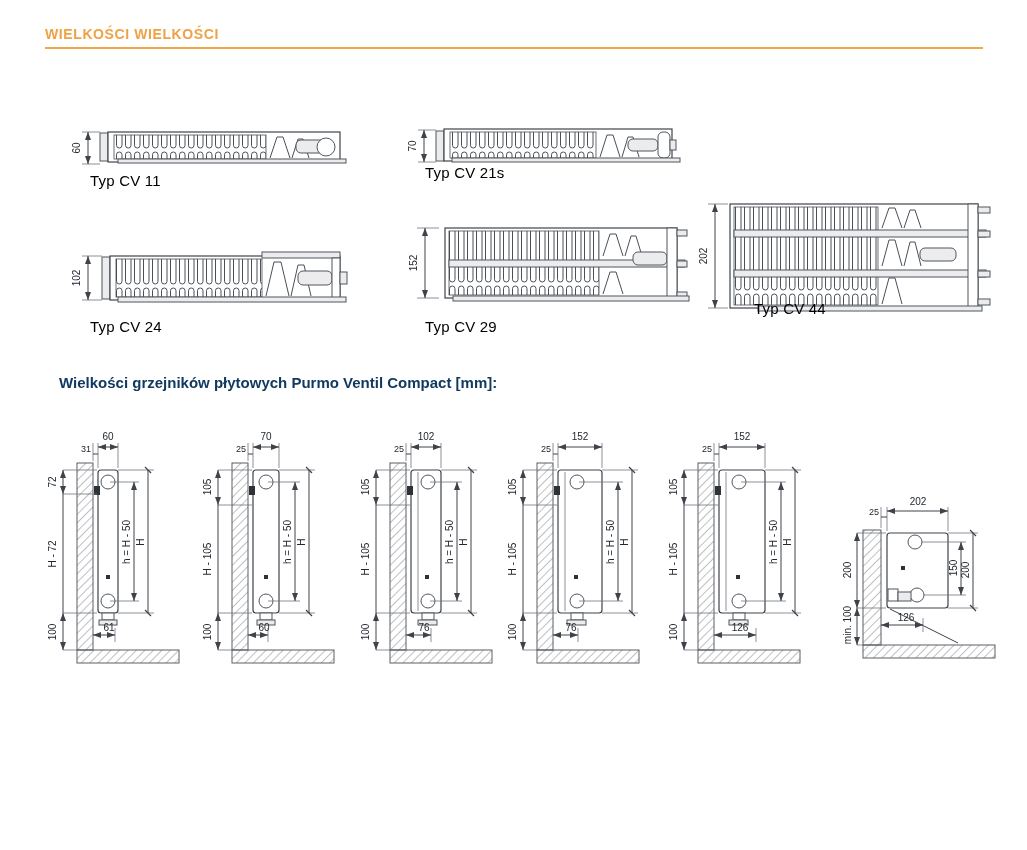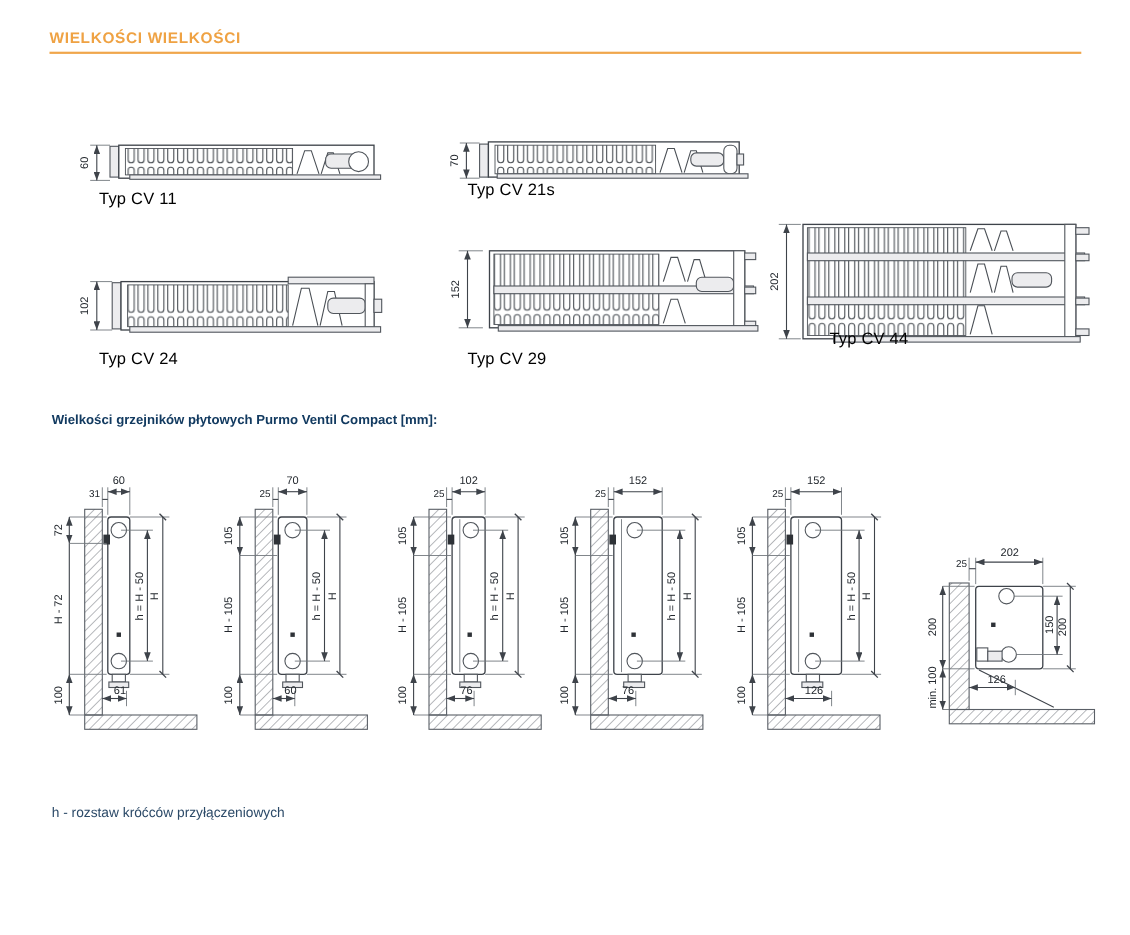--- a/index.html
+++ b/index.html
@@ -1,21 +1,21 @@
 <!DOCTYPE html>
 <html><head>
 <meta charset="utf-8">
 <style>
   html,body{margin:0;padding:0;background:#ffffff;}
   body{width:1027px;height:850px;position:relative;font-family:"Liberation Sans",sans-serif;overflow:hidden;}
   .abs{position:absolute;}
   .page-title{left:45px;top:26px;color:#EFA243;font-size:14px;font-weight:bold;letter-spacing:.6px;}
   .title-rule{left:45px;top:47px;width:938px;height:0;border-top:2px solid #F0A64B;}
   .typ-label{color:#000000;font-size:15px;font-weight:normal;letter-spacing:.2px;}
-  .subtitle{left:47px;top:374px;color:#123A60;font-size:12px;font-weight:bold;}
+  .subtitle{left:59px;top:374px;color:#123A60;font-size:15px;font-weight:bold;}
   .legend{left:47px;top:730px;color:#2c4a68;font-size:12.5px;line-height:19px;}
   svg{overflow:visible;}
   svg .ol{fill:#ffffff;stroke:#3e434a;stroke-width:1.2;}
   svg .ol2{fill:#ffffff;stroke:#51565c;stroke-width:1;}
   svg .lt{fill:#ececee;stroke:#51565c;stroke-width:1;}
   svg .shape{fill:none;stroke:#4a4f55;stroke-width:1;}
   svg .dim{stroke:#3e434a;stroke-width:1;fill:none;}
   svg .ext{stroke:#70757b;stroke-width:.8;fill:none;}
   svg .dt{fill:#23282e;font-size:10px;}
   svg .dts{fill:#23282e;font-size:9px;}
@@ -557,14 +557,13 @@
     <text class="dt" transform="rotate(-90 129 117)" x="129" y="117" text-anchor="middle">200</text>
   </g>
   <g>
     <line class="ext" x1="83" y1="165" x2="83" y2="179"></line>
     <line class="dim" x1="41" y1="172" x2="83" y2="172" marker-start="url(#b6)" marker-end="url(#b6)"></line>
     <text class="dt" x="66" y="168" text-anchor="middle">126</text>
   </g>
 </svg>
 
 <div class="abs legend">
-  <div>h - rozstaw króćców przyłączeniowych</div>
 </div>
 
 </body></html>

